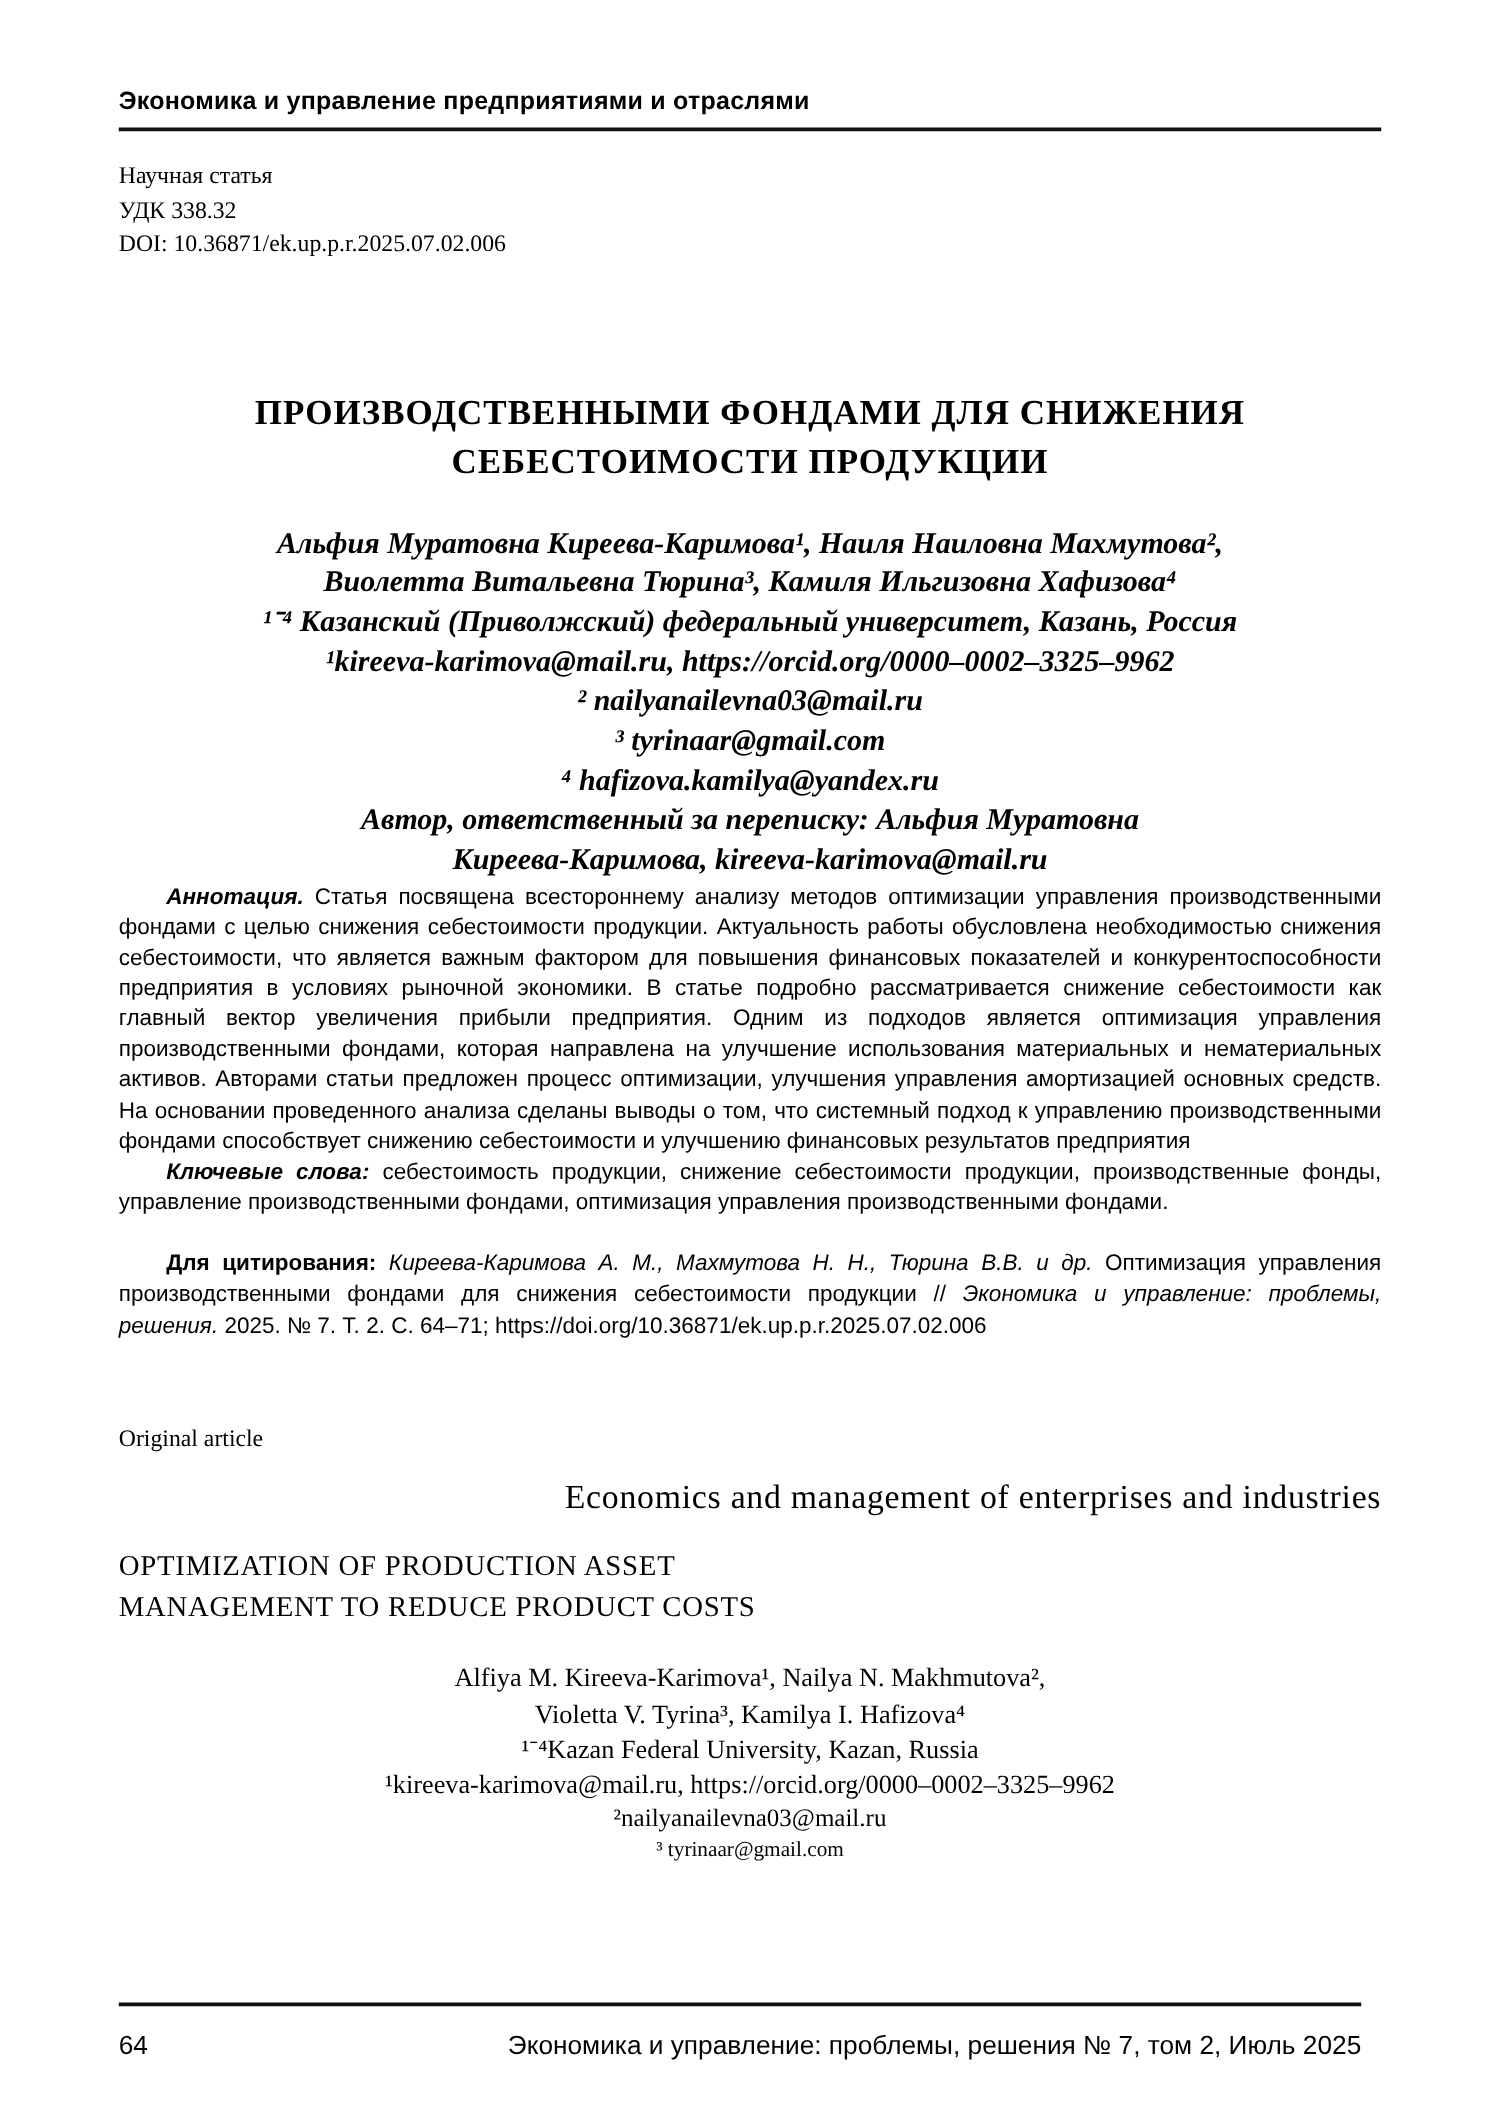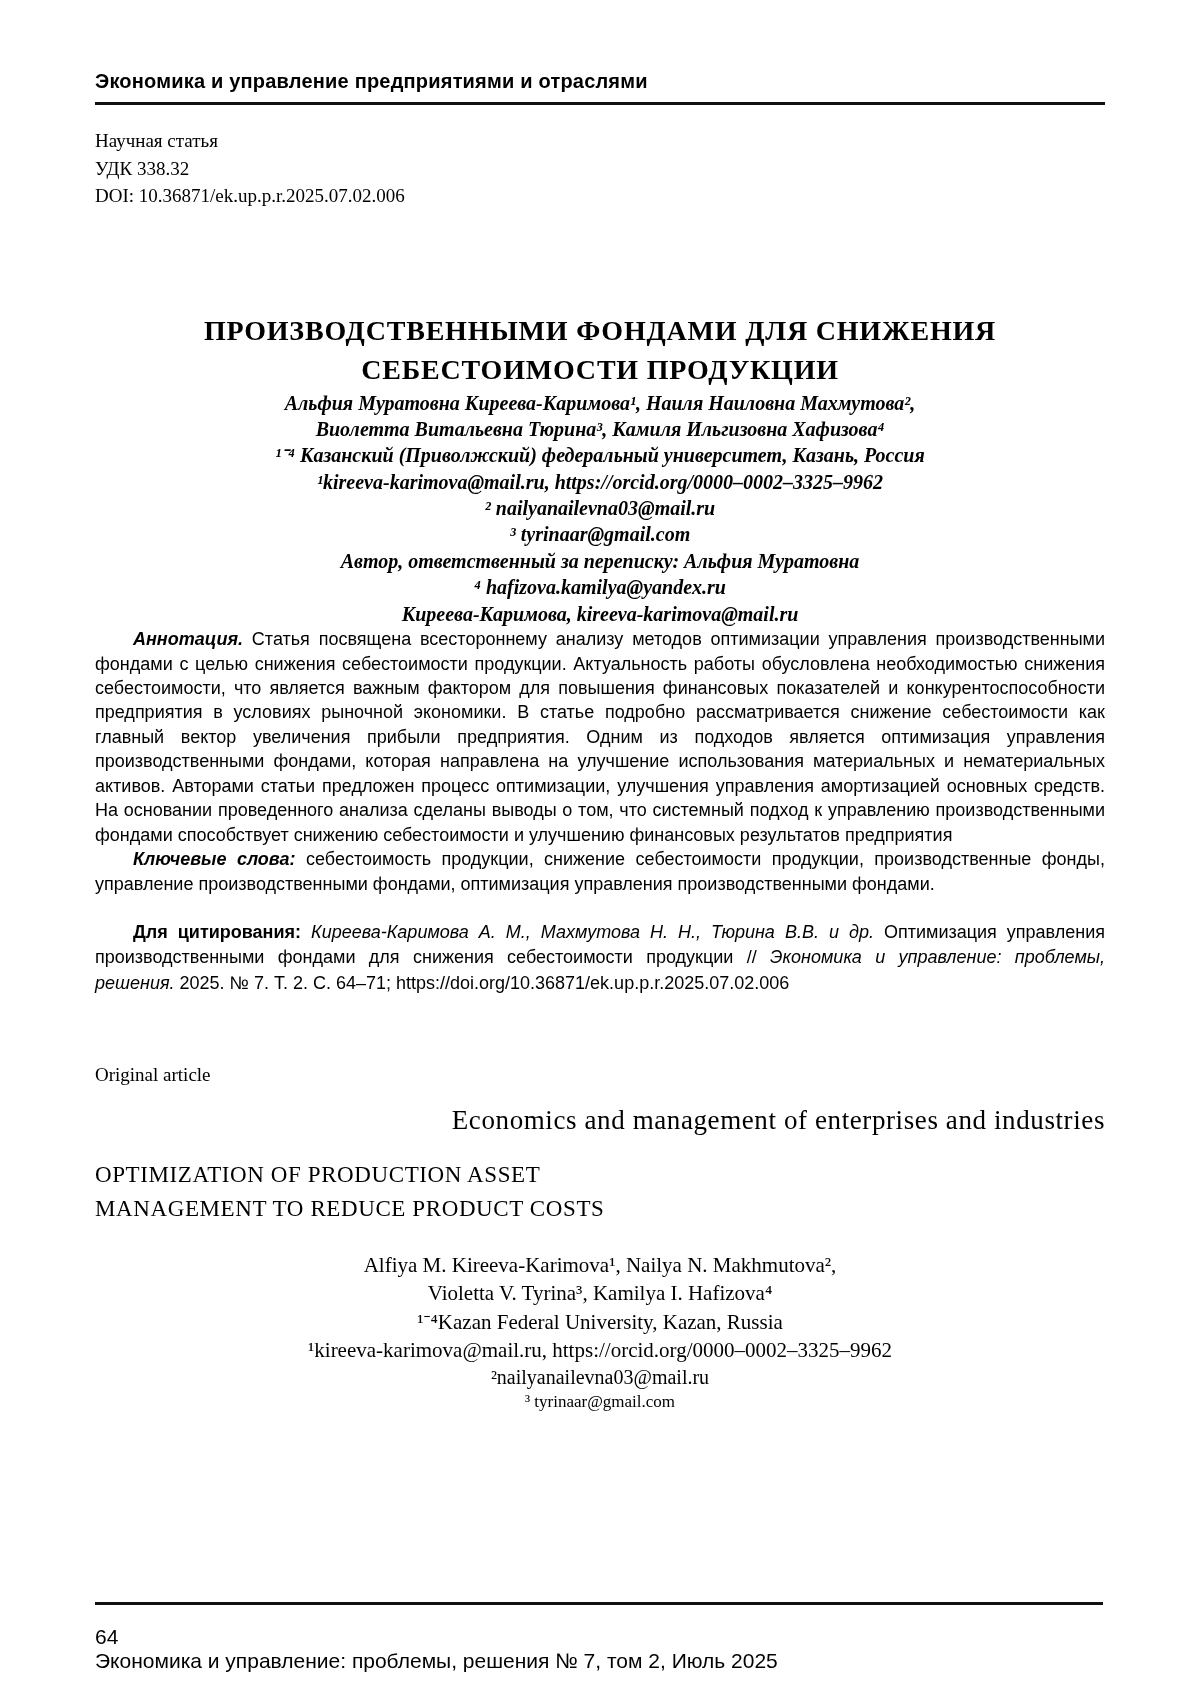--- a/index.html
+++ b/index.html
@@ -27,24 +27,25 @@
   .meta p { margin: 0; }
   .title-ru {
     margin: 64px 0 0 0;
     text-align: center;
     font-size: 28px;
     font-weight: 700;
     line-height: 1.38;
     letter-spacing: 0.8px;
   }
   .authors-ru {
+    margin-top: 30px;
     text-align: center;
     font-weight: 700;
     font-style: italic;
-    font-size: 20px;
+    font-size: 24px;
     line-height: 1.32;
   }
   .authors-ru div { margin: 0; }
   .abstract-block {
     font-family: "Liberation Sans", sans-serif;
     font-size: 18px;
     line-height: 1.36;
     text-align: justify;
   }
   .abstract-block p { margin: 0; text-indent: 38px; }
@@ -78,30 +79,29 @@
     margin-top: 26px;
     text-align: center;
     font-size: 21px;
     line-height: 1.35;
   }
   .authors-en .line-md { font-size: 20px; }
   .authors-en .line-sm { font-size: 17px; }
   .footer {
     position: absolute;
     left: 95px;
-    right: 97px;
+    right: 111px;
     top: 1602px;
     border-top: 3px solid #111;
     padding-top: 20px;
     display: flex;
     justify-content: space-between;
     align-items: baseline;
     font-family: "Liberation Sans", sans-serif;
     font-size: 21px;
-    flex-direction: column;
   }
 </style>
 </head>
 <body>
 
 <header class="running-head">
   <span>Экономика и управление предприятиями и отраслями</span>
 </header>
 
 <main class="content">
@@ -118,22 +118,22 @@
     <span>СЕБЕСТОИМОСТИ ПРОДУКЦИИ</span>
   </h1>
 
   <section class="authors-ru">
     <div>Альфия Муратовна Киреева-Каримова¹, Наиля Наиловна Махмутова²,</div>
     <div>Виолетта Витальевна Тюрина³, Камиля Ильгизовна Хафизова⁴</div>
     <div>¹⁻⁴ Казанский (Приволжский) федеральный университет, Казань, Россия</div>
     <div>¹kireeva-karimova@mail.ru, https://orcid.org/0000–0002–3325–9962</div>
     <div>² nailyanailevna03@mail.ru</div>
     <div>³ tyrinaar@gmail.com</div>
+    <div>⁴ hafizova.kamilya@yandex.ru</div>
     <div>Автор, ответственный за переписку: Альфия Муратовна</div>
-    <div>⁴ hafizova.kamilya@yandex.ru</div>
     <div>Киреева-Каримова, kireeva-karimova@mail.ru</div>
   </section>
 
   <section class="abstract-block">
     <p>
       <span class="bold-italic">Аннотация.</span>
       <span>Статья посвящена всестороннему анализу методов оптимизации управления производственными фондами с целью снижения себестоимости продукции. Актуальность работы обусловлена необходимостью снижения себестоимости, что является важным фактором для повышения финансовых показателей и конкурентоспособности предприятия в условиях рыночной экономики. В статье подробно рассматривается снижение себестоимости как главный вектор увеличения прибыли предприятия. Одним из подходов является оптимизация управления производственными фондами, которая направлена на улучшение использования материальных и нематериальных активов. Авторами статьи предложен процесс оптимизации, улучшения управления амортизацией основных средств. На основании проведенного анализа сделаны выводы о том, что системный подход к управлению производственными фондами способствует снижению себестоимости и улучшению финансовых результатов предприятия</span>
     </p>
     <p>
       <span class="bold-italic">Ключевые слова:</span>

